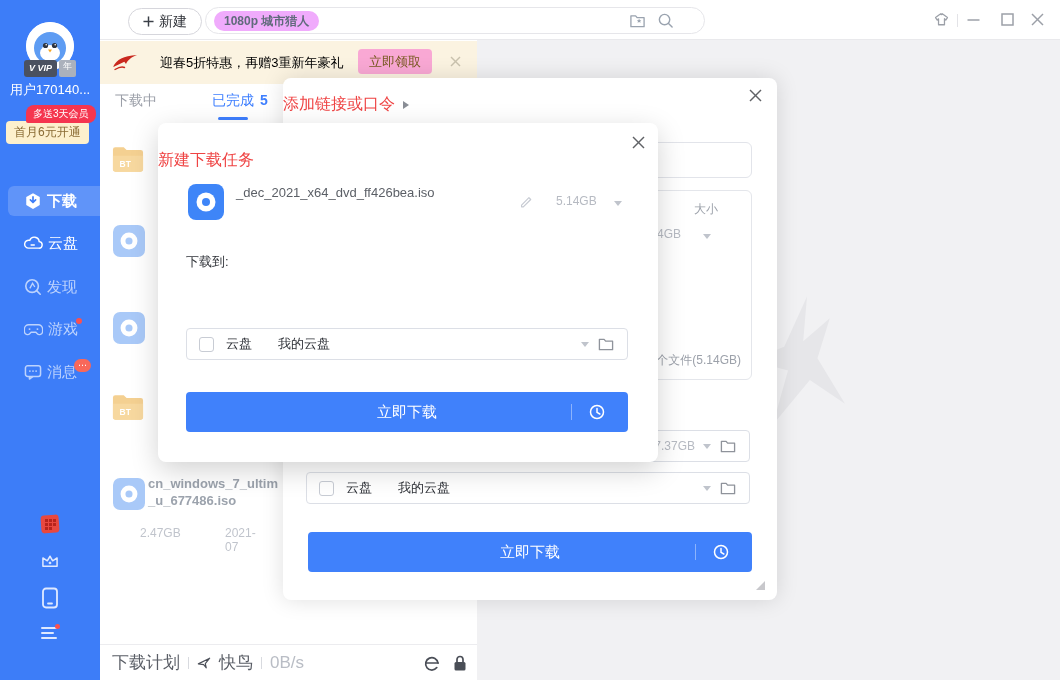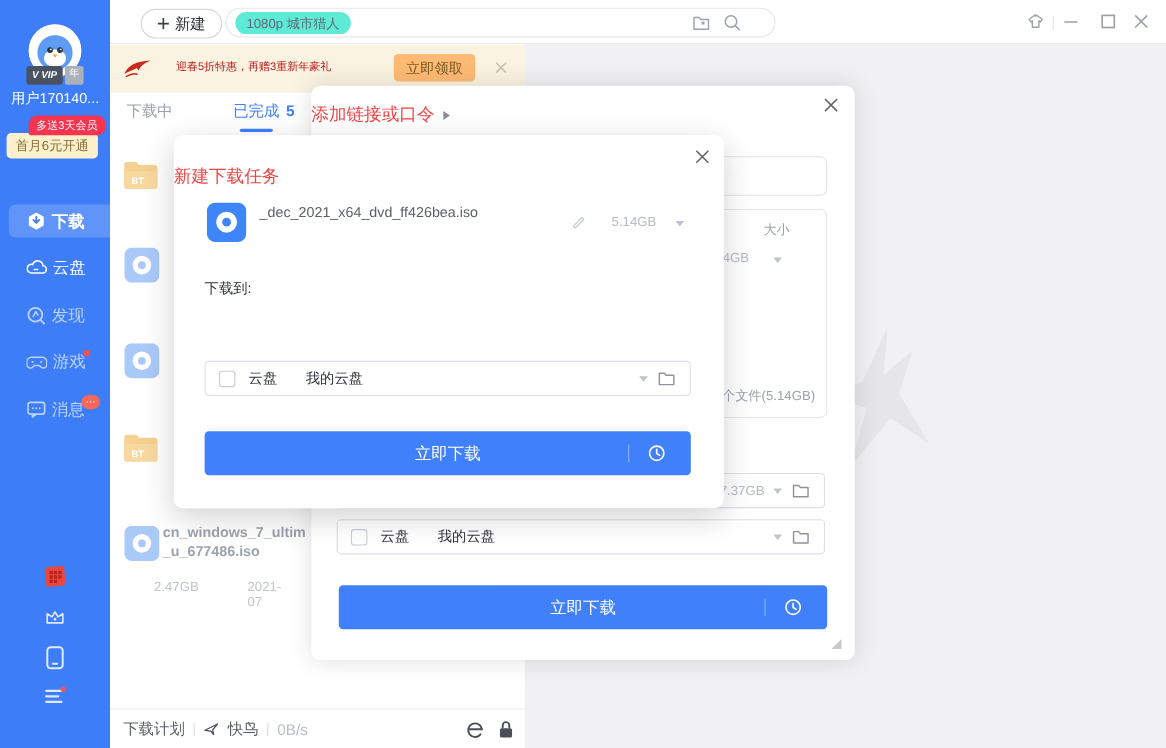--- a/index.html
+++ b/index.html
@@ -22,34 +22,34 @@
   .nav-item.bright{color:#fff;}
   .nav-dot{position:absolute;width:6px;height:6px;border-radius:50%;background:#fa5151;}
   .msg-badge{position:absolute;background:#f8685a;color:#fff;font-size:9px;line-height:11px;border-radius:7px;padding:1px 4px;}
   .side-ico{left:40px;width:20px;height:20px;}
 
   
   .main{left:100px;top:0;width:960px;height:680px;background:#fff;}
   .titlebar{left:0;top:0;width:960px;height:40px;background:#fff;border-bottom:1px solid #e9e9ec;box-sizing:border-box;z-index:2;}
   .new-btn{left:28px;top:8px;height:25px;border:1px solid #d6d6dc;border-radius:14px;display:flex;align-items:center;gap:5px;padding:0 14px;font-size:14px;color:#2f3238;background:#fff;}
   .search-pill{left:105px;top:7px;width:500px;height:27px;border:1px solid #e6e6ea;border-radius:15px;box-sizing:border-box;background:#fff;}
-  .search-tag{position:absolute;left:8px;top:3px;background:#5eead4;border-radius:11px;padding:3px 10px;font-size:12px;color:#606a7b;line-height:14px;}
+  .search-tag{position:absolute;left:8px;top:3px;background:#f0abfc;border-radius:11px;padding:3px 10px;font-size:12px;color:#606a7b;line-height:14px;font-weight:bold;}
   .win-ctl{top:12px;width:15px;height:15px;}
 
   
   .left-pane{left:0;top:40px;width:377px;height:640px;background:#fff;z-index:1;}
   .banner{left:0;top:1px;width:377px;height:43px;background:#fbf3e1;}
-  .banner-text{position:absolute;left:60px;top:13px;font-size:10px;color:#b91c1c;}
-  .banner-btn{position:absolute;left:258px;top:8px;width:74px;height:25px;background:#fdba74;border-radius:4px;color:#795a21;font-size:13px;display:flex;align-items:center;justify-content:center;}
+  .banner-text{position:absolute;left:60px;top:13px;font-size:13px;color:#000000;}
+  .banner-btn{position:absolute;left:258px;top:8px;width:74px;height:25px;background:#f9a8d4;border-radius:4px;color:#795a21;font-size:13px;display:flex;align-items:center;justify-content:center;}
   .tab{top:52px;font-size:14px;color:#9b9fa8;}
   .tab.active{color:#3e7fff;}
   .tab-underline{left:118px;top:77px;width:30px;height:3px;background:#3e7fff;border-radius:2px;}
   .dl-item .nm{font-size:13px;font-weight:bold;color:#9ca3ad;line-height:17px;}
   .dl-item .meta{font-size:12px;color:#c0c4cc;}
-  .statusbar{left:0;top:604px;width:377px;height:36px;border-top:1px solid #ececef;box-sizing:border-box;display:flex;align-items:center;padding:0 12px;gap:8px;font-size:14px;color:#5a5e66;}
+  .statusbar{left:0;top:604px;width:377px;height:36px;border-top:1px solid #ececef;box-sizing:border-box;display:flex;align-items:center;padding:0 12px;gap:8px;font-size:17px;color:#5a5e66;}
   .vbar{width:1px;height:12px;background:#d8dadf;}
   .speed{color:#b9bdc5;}
 
   
   .right-pane{left:377px;top:40px;width:583px;height:640px;background:#f1f1f3;}
 
   
   .dlg{background:#fff;border-radius:8px;box-sizing:border-box;}
   .dlg-add{left:183px;top:78px;width:494px;height:522px;box-shadow:0 0 22px rgba(0,0,0,.13);z-index:10;}
   .dlg-new{left:58px;top:123px;width:500px;height:339px;box-shadow:0 8px 28px rgba(0,0,0,.18);z-index:20;}

